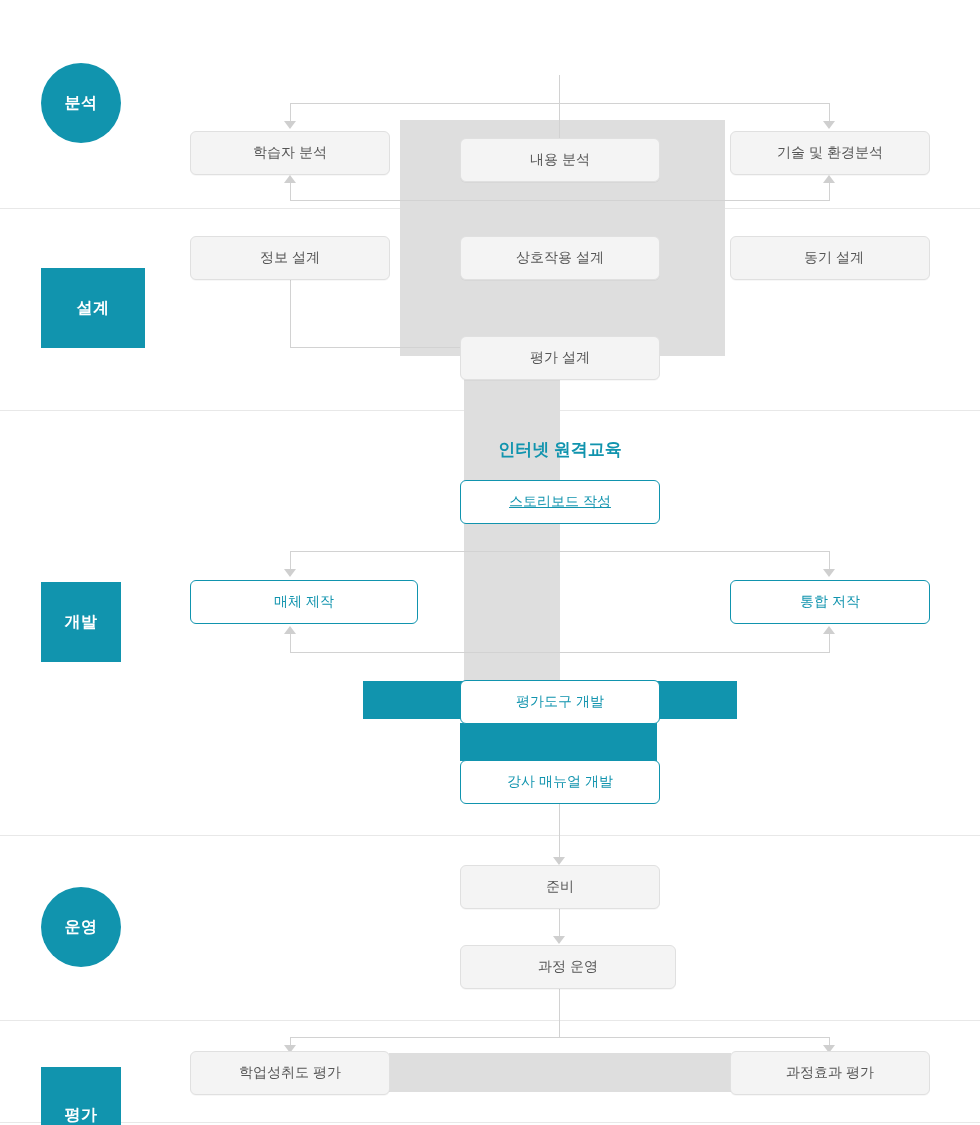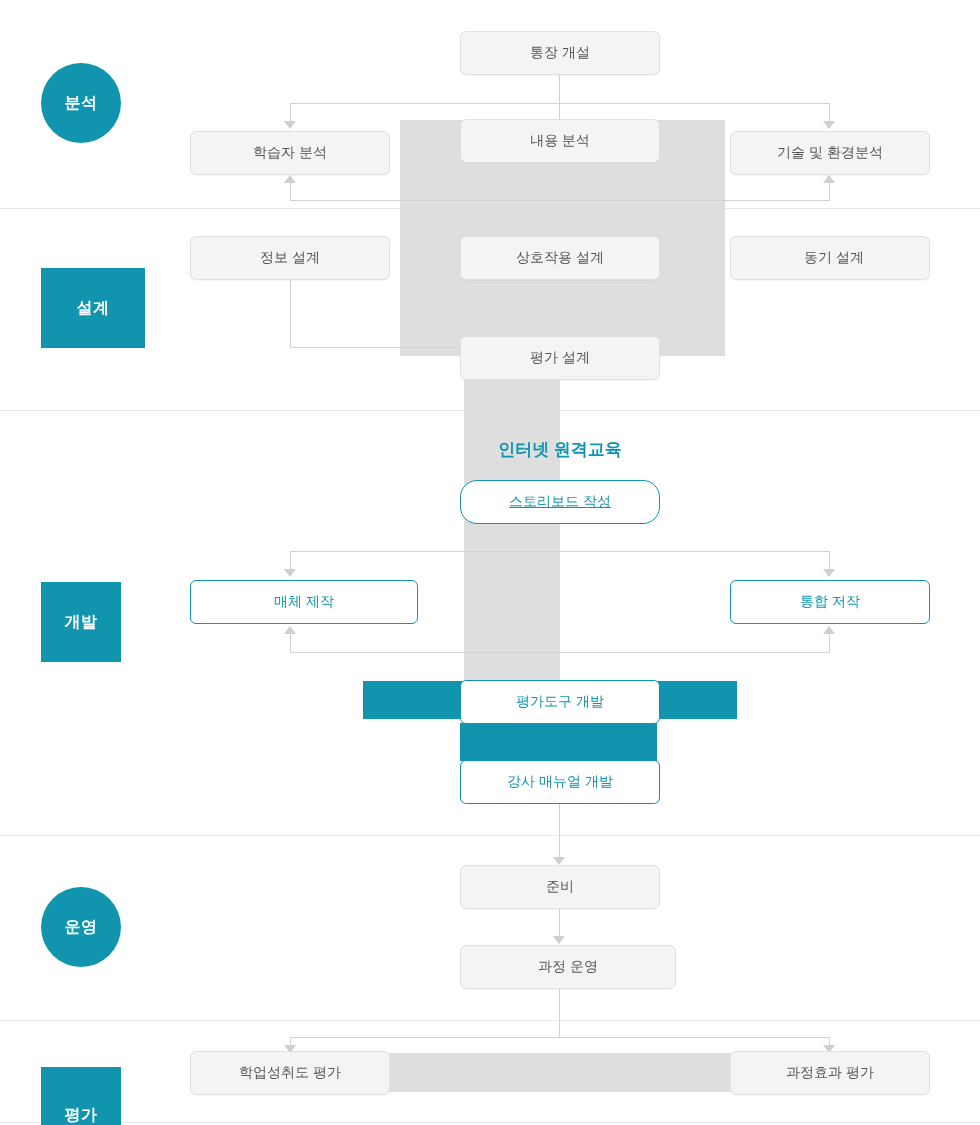--- a/index.html
+++ b/index.html
@@ -78,21 +78,21 @@
     background: #f4f4f4;
     border: 1px solid #e0e0e0;
     color: #555555;
     box-shadow: 0 1px 0 rgba(0,0,0,0.03);
   }
   .node.teal {
     background: #ffffff;
     border: 1px solid #1194ae;
     color: #1194ae;
   }
-  .node.teal.ul { text-decoration: underline; border-radius: 17px; }
+  .node.teal.ul { text-decoration: underline; }
 
   
   .heading {
     position: absolute;
     color: #1194ae;
     font-size: 17px;
     font-weight: bold;
     text-align: center;
   }
 
@@ -191,29 +191,26 @@
   <div class="ln v" style="left:559px;top:909px;height:29px;"></div>
   <div class="arw down" style="left:553px;top:936px;"></div>
 
   <div class="ln v" style="left:559px;top:989px;height:49px;"></div>
   <div class="ln h" style="left:290px;top:1037px;width:540px;"></div>
   <div class="ln v" style="left:290px;top:1037px;height:17px;"></div>
   <div class="arw down" style="left:284px;top:1045px;"></div>
   <div class="ln v" style="left:829px;top:1037px;height:17px;"></div>
   <div class="arw down" style="left:823px;top:1045px;"></div>
 
-  <div class="node grey" style="left:460px;top:31px;width:200px;">
-    <span>통장 개설</span>
-  </div>
 
   <div class="node grey" style="left:190px;top:131px;width:200px;">
     <span>학습자 분석</span>
   </div>
 
-  <div class="node grey" style="left:460px;top:119px;width:200px;font-family:Liberation Serif, serif;">
+  <div class="node grey" style="left:460px;top:138px;width:200px;">
     <span>내용 분석</span>
   </div>
 
   <div class="node grey" style="left:730px;top:131px;width:200px;">
     <span>기술 및 환경분석</span>
   </div>
 
   <div class="node grey" style="left:460px;top:236px;width:200px;">
     <span>상호작용 설계</span>
   </div>

